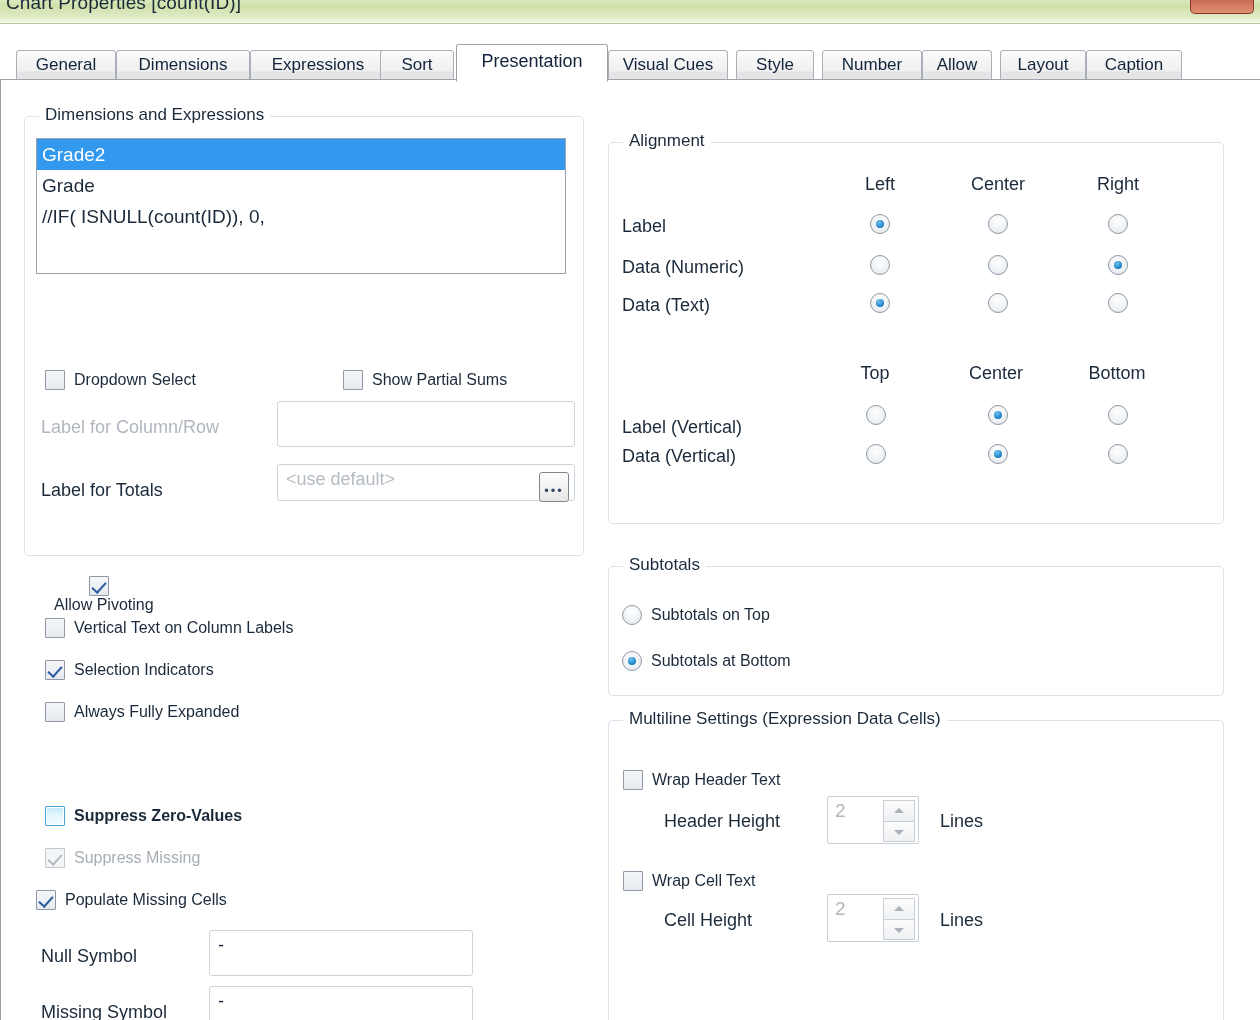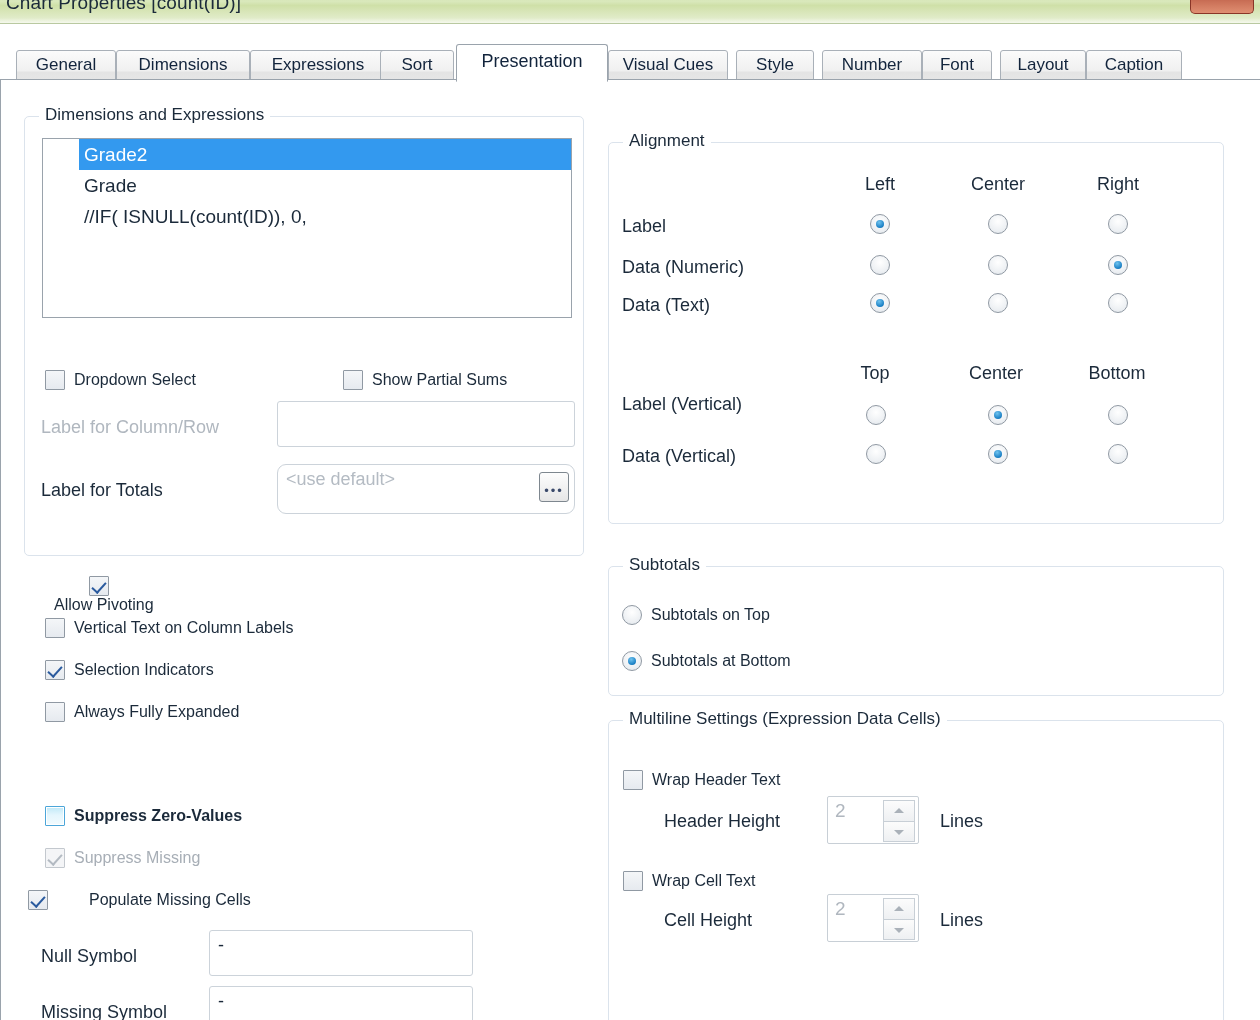--- a/index.html
+++ b/index.html
@@ -303,33 +303,33 @@
       <div class="tabstrip-baseline"></div>
 
       <div class="tab" style="left:16px;  width:100px;">General</div>
       <div class="tab" style="left:116px; width:134px;">Dimensions</div>
       <div class="tab" style="left:250px; width:136px;">Expressions</div>
       <div class="tab" style="left:368px; width:74px;margin-left:12px;">Sort</div>
       <div class="tab active" style="left:456px; width:152px;">Presentation</div>
       <div class="tab" style="left:608px; width:120px;">Visual Cues</div>
       <div class="tab" style="left:736px; width:78px;">Style</div>
       <div class="tab" style="left:822px; width:100px;">Number</div>
-      <div class="tab" style="left:922px; width:70px;">Font</div>
+      <div class="tab" style="left:922px; width:70px;">Allow</div>
       <div class="tab" style="left:1000px;width:86px;">Layout</div>
       <div class="tab" style="left:1086px;width:96px;">Caption</div>
     </div>
 
     <div class="content">
       <div class="content-left-edge"></div>
 
       <div class="group" style="left:24px; top:36px; width:560px; height:440px;">
         <div class="group-title">Dimensions and Expressions</div>
       </div>
 
-      <div class="listbox" style="left:42px; top:58px; width:530px; height:180px;padding-left:36px;">
+      <div class="listbox" style="left:36px; top:58px; width:530px; height:136px;">
         <div class="list-item selected">Grade2</div>
         <div class="list-item">Grade</div>
         <div class="list-item">//IF( ISNULL(count(ID)), 0,</div>
       </div>
 
       <div class="cb-row" style="left:45px; top:290px;">
         <div class="cb"></div>
         <div class="cb-label">Dropdown Select</div>
       </div>
 
@@ -337,21 +337,21 @@
         <div class="cb"></div>
         <div class="cb-label">Show Partial Sums</div>
       </div>
 
       <div class="label disabled" style="left:41px; top:337px;">Label for Column/Row</div>
       <div class="textinput" style="left:277px; top:321px; width:298px; height:46px;">
         <span class="val"></span>
       </div>
 
       <div class="label" style="left:41px; top:400px;">Label for Totals</div>
-      <div class="textinput placeholder" style="left:277px; top:384px; width:298px; height:50px;border-radius:9px;">
+      <div class="textinput placeholder" style="left:277px; top:384px; width:298px; height:37px;">
         <span class="val">&lt;use default&gt;</span>
       </div>
       <div class="ellipsis-btn" style="left:539px; top:392px;">
         <span class="dots">•••</span>
       </div>
 
       <div class="group" style="left:608px; top:62px; width:616px; height:382px;">
         <div class="group-title">Alignment</div>
       </div>
 
@@ -389,21 +389,21 @@
         <span class="radio"></span>
       </div>
       <div class="radio-cell" style="left:1108px; top:213px;">
         <span class="radio"></span>
       </div>
 
       <div class="col-header" style="left:825px; top:283px; width:100px;">Top</div>
       <div class="col-header" style="left:946px; top:283px; width:100px;">Center</div>
       <div class="col-header" style="left:1062px; top:283px; width:110px;">Bottom</div>
 
-      <div class="label" style="left:622px; top:314px;">Label (Vertical)</div>
+      <div class="label" style="left:622px; top:337px;">Label (Vertical)</div>
       <div class="radio-cell" style="left:866px; top:325px;">
         <span class="radio"></span>
       </div>
       <div class="radio-cell" style="left:988px; top:325px;">
         <span class="radio selected"></span>
       </div>
       <div class="radio-cell" style="left:1108px; top:325px;">
         <span class="radio"></span>
       </div>
 
@@ -436,21 +436,21 @@
       </div>
 
       <div class="cb-row" style="left:45px; top:726px;font-weight:bold;">
         <div class="cb focused"></div>
         <div class="cb-label">Suppress Zero-Values</div>
       </div>
       <div class="cb-row" style="left:45px; top:768px;">
         <div class="cb checked disabled"></div>
         <div class="cb-label disabled">Suppress Missing</div>
       </div>
-      <div class="cb-row" style="left:28px; top:810px;gap:32px;">
+      <div class="cb-row" style="left:36px; top:810px;">
         <div class="cb checked"></div>
         <div class="cb-label">Populate Missing Cells</div>
       </div>
 
       <div class="label" style="left:41px; top:866px;">Null Symbol</div>
       <div class="textinput" style="left:209px; top:850px; width:264px; height:46px;">
         <span class="val">-</span>
       </div>
 
       <div class="label" style="left:41px; top:922px;">Missing Symbol</div>

